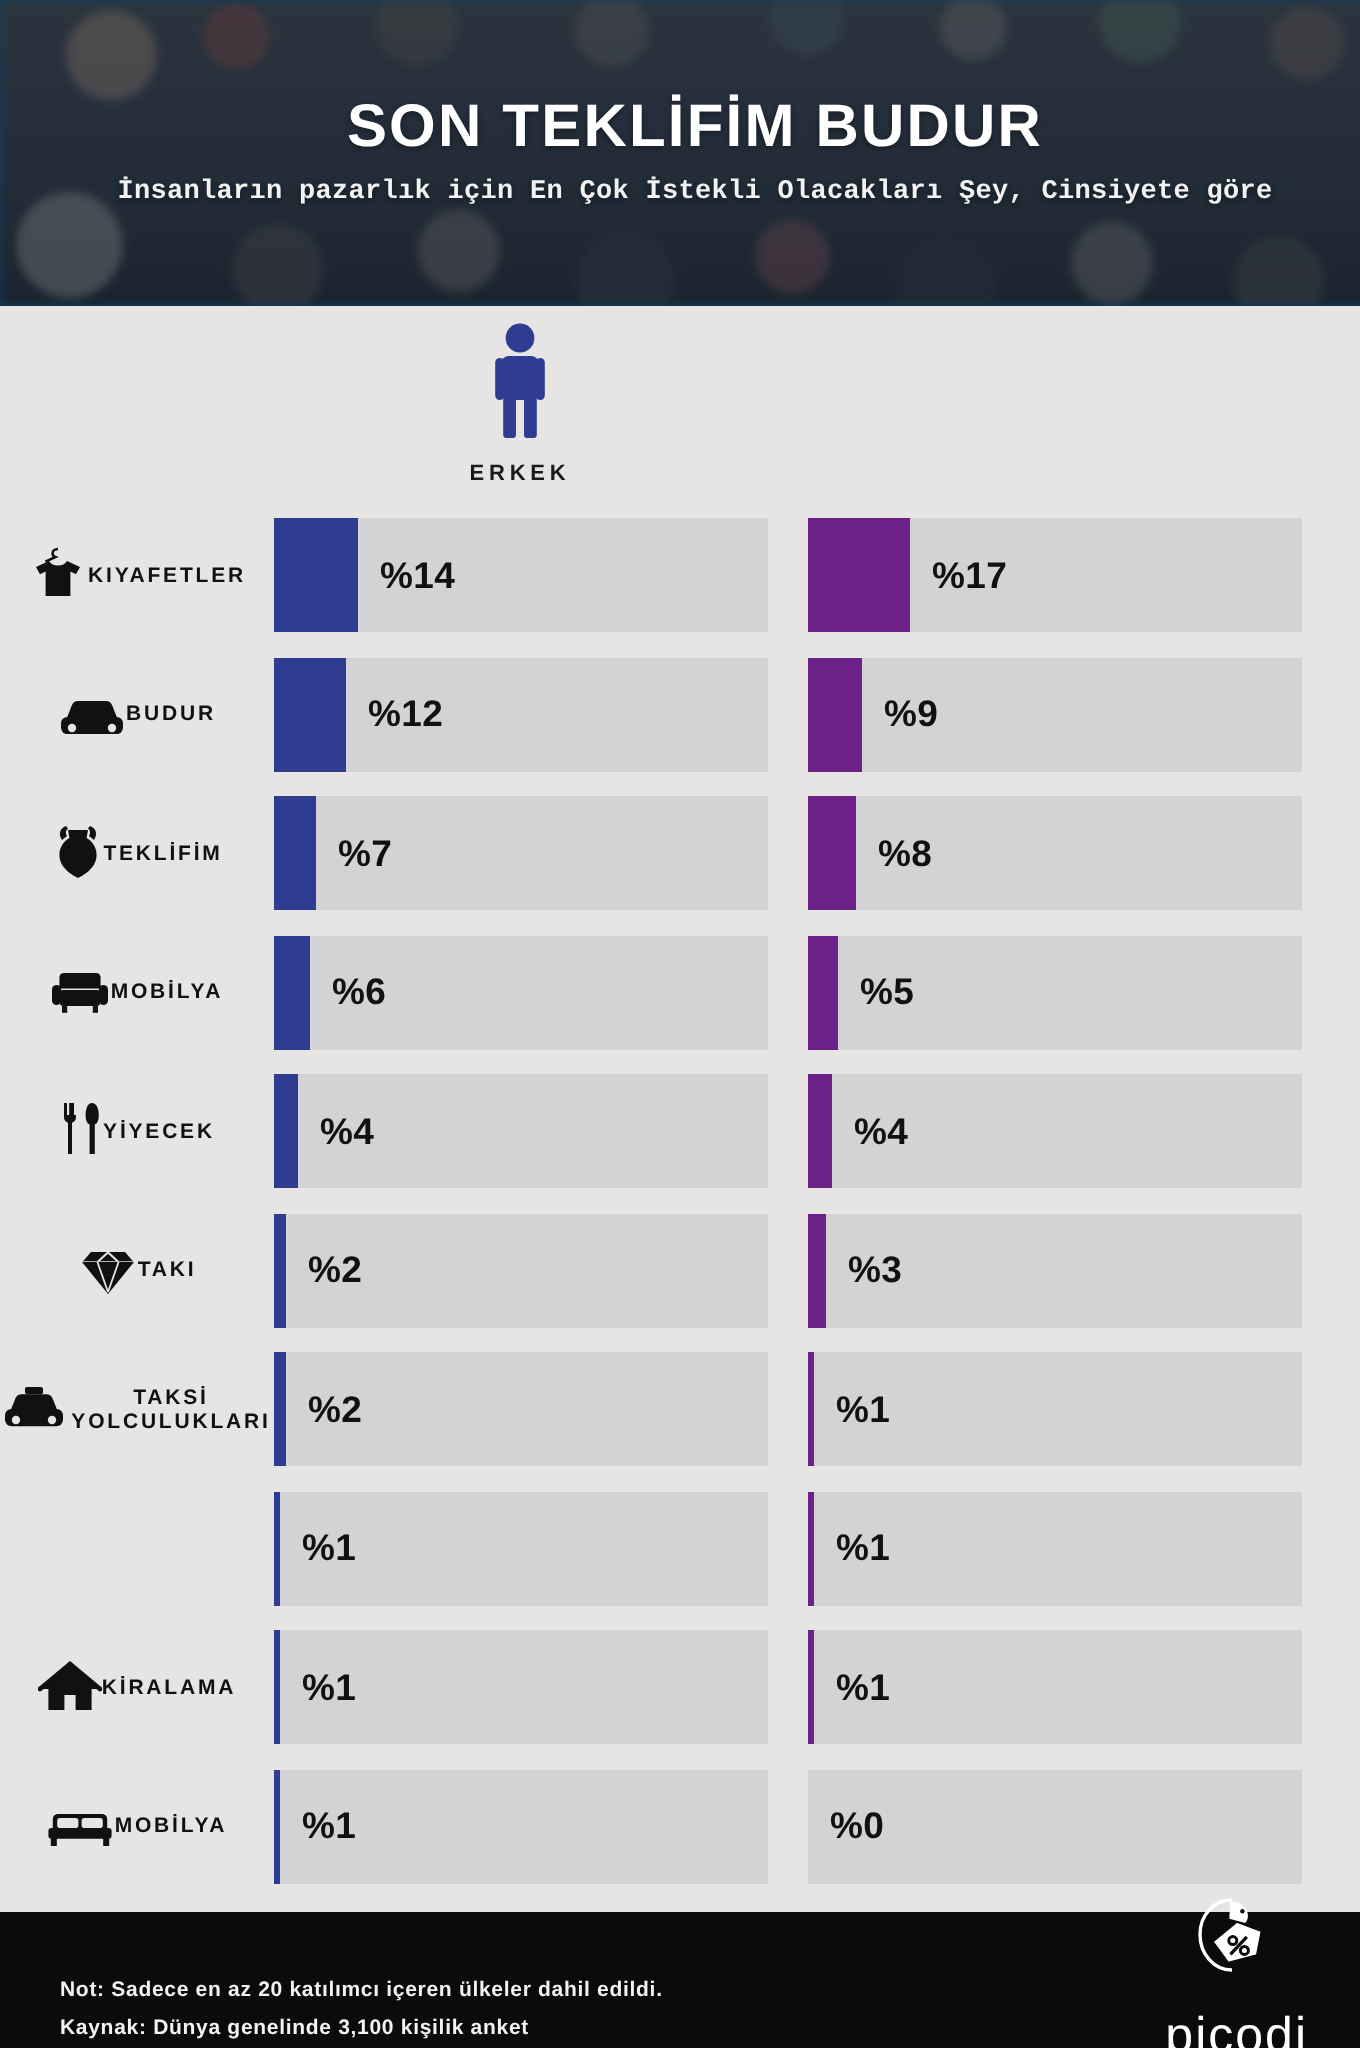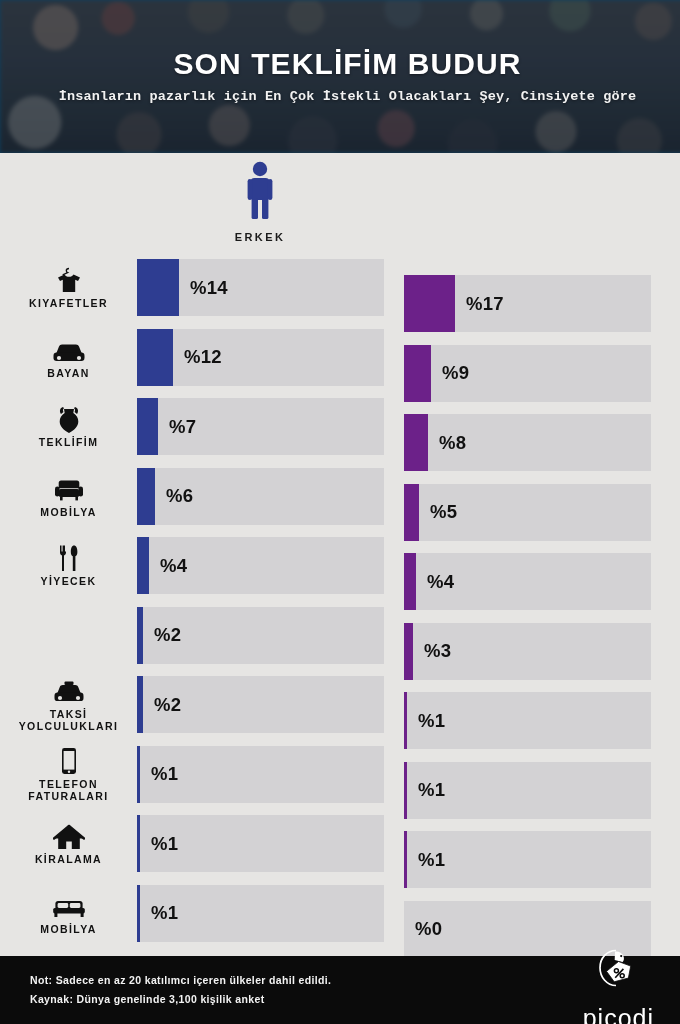--- a/index.html
+++ b/index.html
@@ -59,43 +59,43 @@
   .gcol.male{left:180px;}
   .gcol.female{left:446px;}
   .gicon{height:58px;display:flex;align-items:flex-end;justify-content:center;}
   .glabel{margin-top:12px;font-size:11px;font-weight:700;letter-spacing:2.4px;color:#1a1a1a;}
 
   
   .chart{position:relative;padding:0 0 0 0;}
   .row{position:relative;height:69.5px;}
   .cat{
     position:absolute;left:0;top:0;width:137px;height:69.5px;
-    display:flex;flex-direction:column;align-items:center;justify-content:center;
+    display:flex;flex-direction:row;align-items:center;justify-content:center;
   }
   .cat-icon{height:28px;display:flex;align-items:flex-end;justify-content:center;margin-bottom:3px;}
   .cat-label{
     font-size:10.5px;font-weight:700;letter-spacing:1.4px;color:#111;
     text-align:center;line-height:12px;
   }
   .track{
     position:absolute;top:6px;height:57px;background:#d3d2d4;
     display:flex;align-items:center;
   }
   .track.male{left:137px;width:247px;}
-  .track.female{left:404px;width:247px;margin-top:16px;}
+  .track.female{left:404px;width:247px;}
   .fill{height:57px;flex:0 0 auto;}
   .val{
     font-size:18.5px;font-weight:700;color:#111;letter-spacing:.2px;
     padding-left:11px;white-space:nowrap;
   }
 
   
   .footer{
     position:absolute;left:0;bottom:0;width:680px;height:68px;
-    background:#0b0b0b;display:flex;align-items:center;margin-top:40px;
+    background:#0b0b0b;display:flex;align-items:flex-end;margin-top:40px;
   }
   .foot-notes{margin-left:30px;}
   .foot-line{color:#f3f3f3;font-size:10.5px;font-weight:700;letter-spacing:.35px;line-height:19px;}
   .brand{position:absolute;right:26px;top:50%;transform:translateY(-50%);
          display:flex;align-items:center;gap:10px;flex-direction:column;}
   .brand-name{color:#fff;font-size:25px;letter-spacing:1px;font-weight:400;}
 </style>
 </head>
 <body>
 
@@ -151,21 +151,21 @@
     <div class="row">
       <div class="cat">
         <div class="cat-icon">
           <svg width="34" height="22" viewBox="0 0 34 22" aria-hidden="true">
             <path d="M4 12 L7 4.5 C7.5 3.2 8.6 2.5 10 2.5h14c1.4 0 2.5.7 3 2L30 12z" fill="#111"></path>
             <rect x="1.5" y="10.5" width="31" height="8.5" rx="3.2" fill="#111"></rect>
             <circle cx="7" cy="16" r="2.1" fill="#e6e5e3"></circle>
             <circle cx="27" cy="16" r="2.1" fill="#e6e5e3"></circle>
           </svg>
         </div>
-        <div class="cat-label">BAYAN</div>
+        <div class="cat-label">BUDUR</div>
       </div>
       <div class="track male">
         <div class="fill" style="width:36px;background:#2e3d91"></div>
         <div class="val">%12</div>
       </div>
       <div class="track female">
         <div class="fill" style="width:27px;background:#6c2189"></div>
         <div class="val">%9</div>
       </div>
     </div>
@@ -229,20 +229,31 @@
         <div class="fill" style="width:12px;background:#2e3d91"></div>
         <div class="val">%4</div>
       </div>
       <div class="track female">
         <div class="fill" style="width:12px;background:#6c2189"></div>
         <div class="val">%4</div>
       </div>
     </div>
 
     <div class="row">
+      <div class="cat">
+        <div class="cat-icon">
+          <svg width="30" height="24" viewBox="0 0 30 24" aria-hidden="true">
+            <path d="M2 7h26L15 23z" fill="#111"></path>
+            <path d="M2.5 6.6 6.5 2h17l4 4.6z" fill="#111"></path>
+            <path d="M10 6.8 15 2.2 20 6.8" fill="none" stroke="#e6e5e3" stroke-width="1"></path>
+            <path d="M15 22 9.7 7M15 22l5.3-15" fill="none" stroke="#e6e5e3" stroke-width=".9"></path>
+          </svg>
+        </div>
+        <div class="cat-label">TAKI</div>
+      </div>
       <div class="track male">
         <div class="fill" style="width:6px;background:#2e3d91"></div>
         <div class="val">%2</div>
       </div>
       <div class="track female">
         <div class="fill" style="width:9px;background:#6c2189"></div>
         <div class="val">%3</div>
       </div>
     </div>
 
@@ -263,30 +274,20 @@
         <div class="fill" style="width:6px;background:#2e3d91"></div>
         <div class="val">%2</div>
       </div>
       <div class="track female">
         <div class="fill" style="width:3px;background:#6c2189"></div>
         <div class="val">%1</div>
       </div>
     </div>
 
     <div class="row">
-      <div class="cat">
-        <div class="cat-icon">
-          <svg width="18" height="28" viewBox="0 0 18 28" aria-hidden="true">
-            <rect x="2" y="1" width="14" height="26" rx="2.4" fill="#111"></rect>
-            <rect x="3.6" y="4" width="10.8" height="18.6" fill="#e6e5e3"></rect>
-            <circle cx="9" cy="24.7" r="1.2" fill="#e6e5e3"></circle>
-          </svg>
-        </div>
-        <div class="cat-label">TELEFON FATURALARI</div>
-      </div>
       <div class="track male">
         <div class="fill" style="width:3px;background:#2e3d91"></div>
         <div class="val">%1</div>
       </div>
       <div class="track female">
         <div class="fill" style="width:3px;background:#6c2189"></div>
         <div class="val">%1</div>
       </div>
     </div>
 

